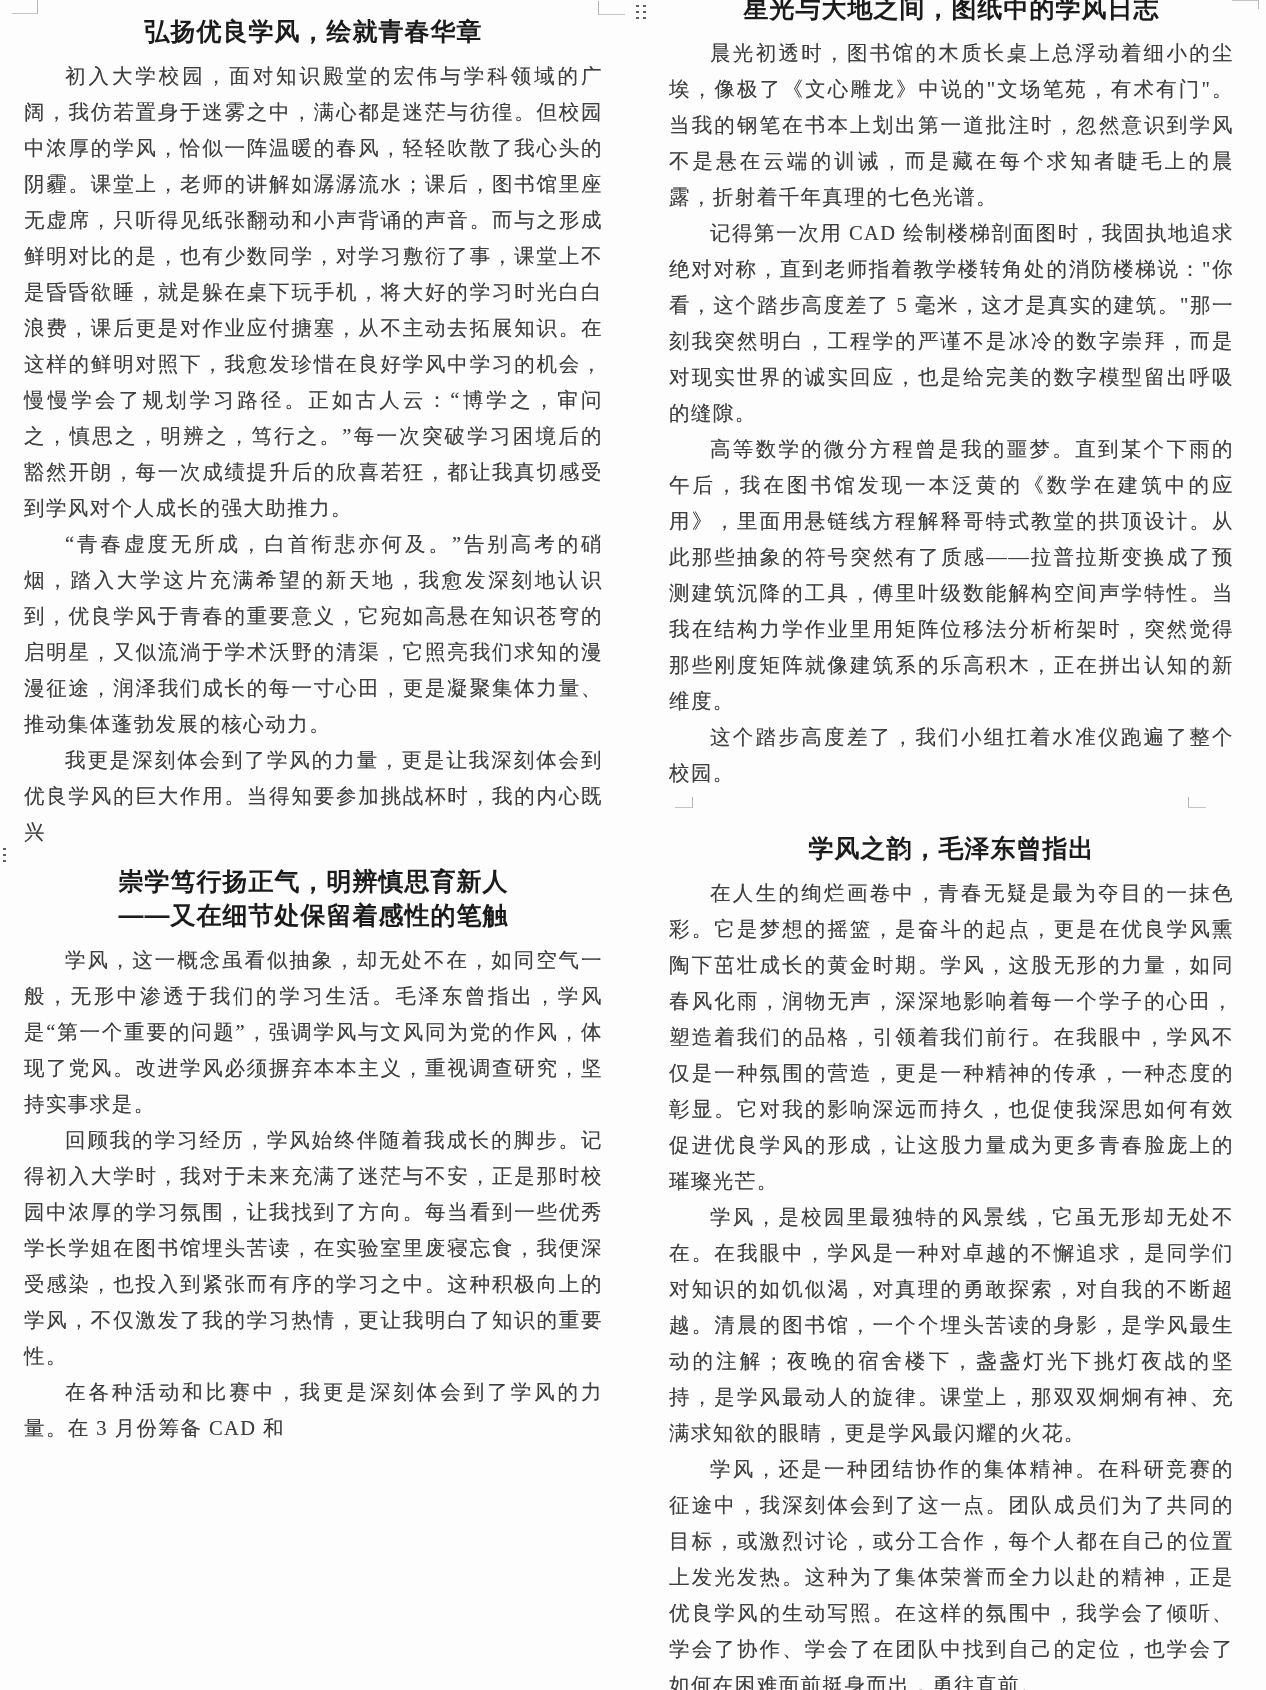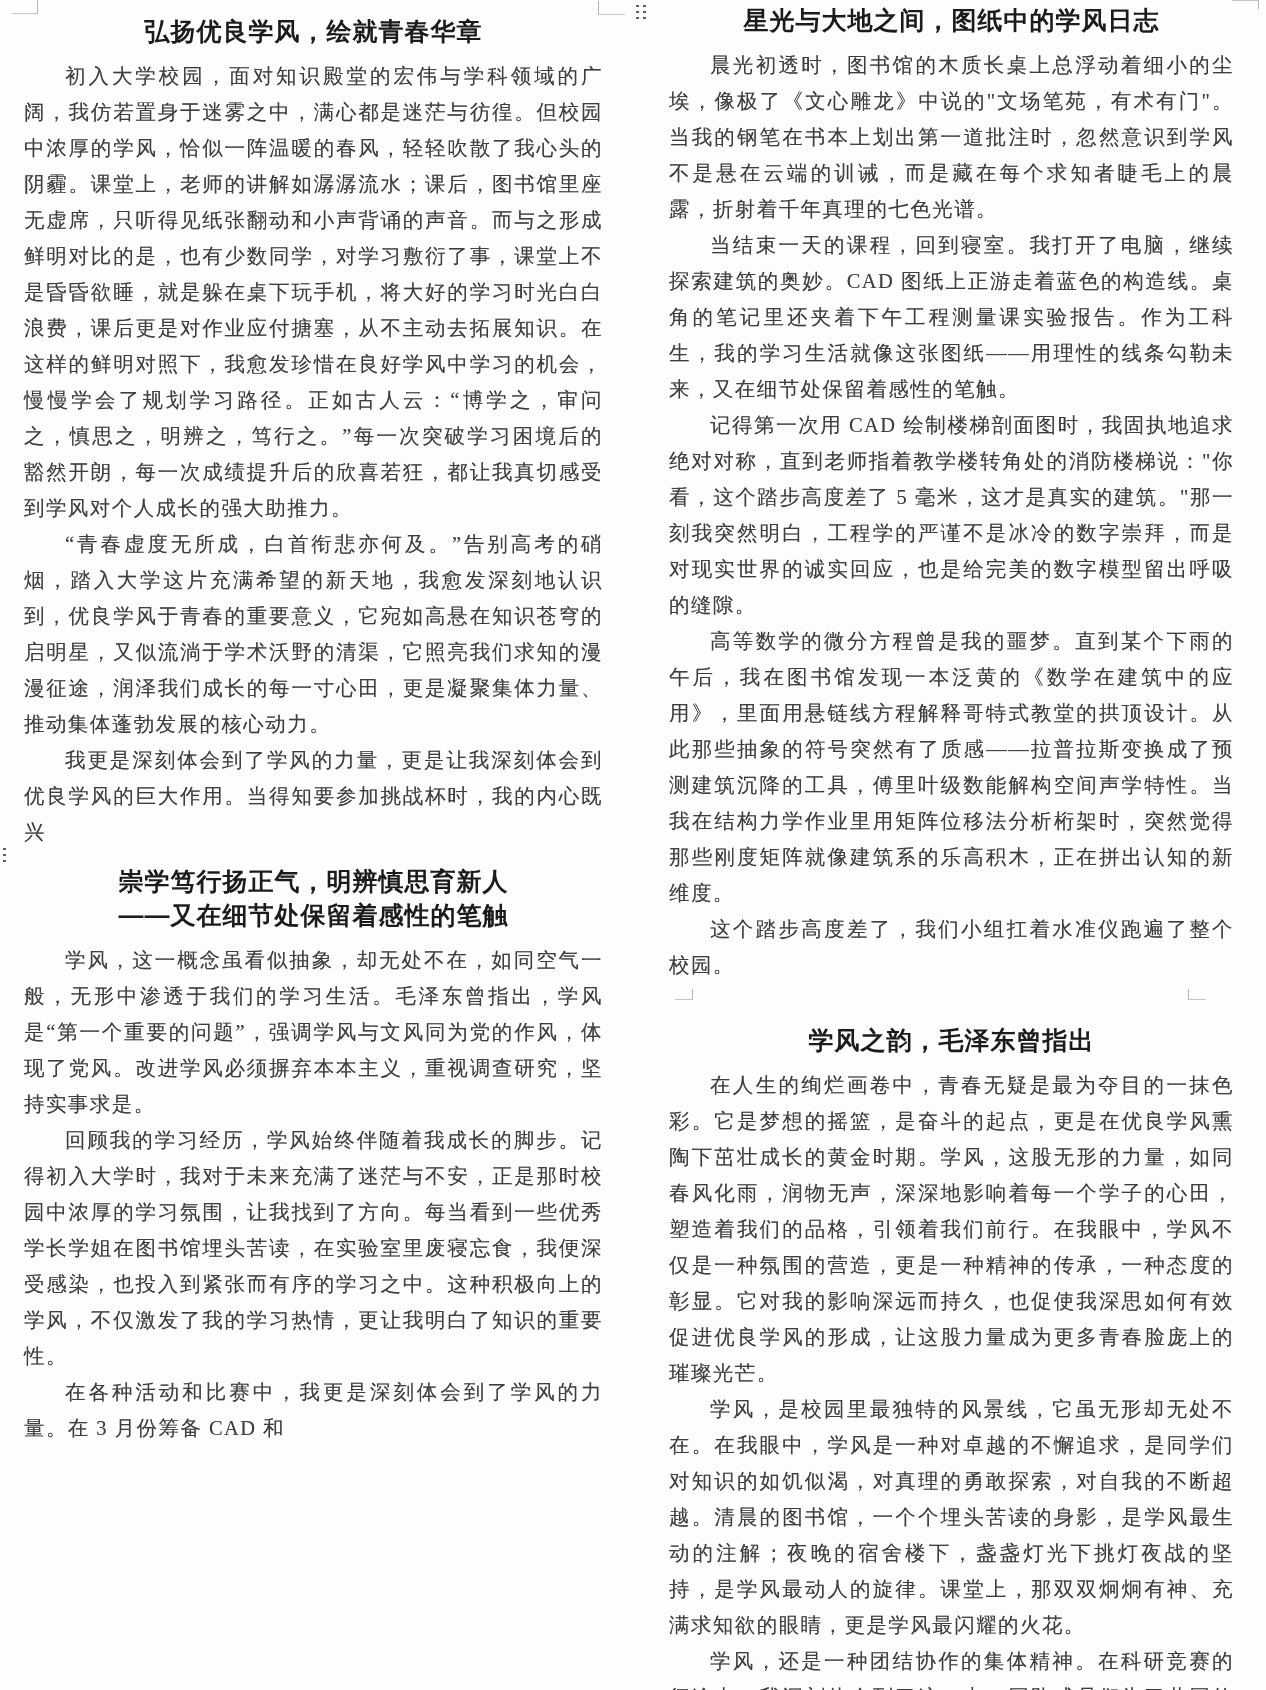--- a/index.html
+++ b/index.html
@@ -14,21 +14,21 @@
     display:flex;
     width:1266px;height:1690px;
   }
   .col{
     width:633px;
     box-sizing:border-box;
     overflow:hidden;
     background:#fdfdfd;
   }
   .col-left{padding:0 30px 0 24px;}
-  .col-right{padding:12px 32px 0 36px;}
+  .col-right{padding:0 32px 0 36px;}
   .essay{color:#3d3d3d;}
   .essay-title{
     text-align:center;
     font-weight:bold;
     color:#1b1b1b;
     font-size:25px;
     line-height:34px;
     margin:14px 0 10px 0;
     letter-spacing:0.04em;
     font-family:"Liberation Sans","DejaVu Sans",sans-serif;
@@ -97,21 +97,20 @@
       <p><span>在各种活动和比赛中，我更是深刻体会到了学风的力量。在 3 月份筹备 CAD 和 </span></p>
     </div>
 
   </div>
 
   <div class="col col-right">
 
     <div class="essay">
       <div class="essay-title clipped">星光与大地之间，图纸中的学风日志</div>
       <p>晨光初透时，图书馆的木质长桌上总浮动着细小的尘埃，像极了《文心雕龙》中说的"文场笔苑，有术有门"。当我的钢笔在书本上划出第一道批注时，忽然意识到学风不是悬在云端的训诫，而是藏在每个求知者睫毛上的晨露，折射着千年真理的七色光谱。</p>
-      <p>当结束一天的课程，回到寝室。我打开了电脑，继续探索建筑的奥妙。CAD 图纸上正游走着蓝色的构造线。桌角的笔记里还夹着下午工程测量课实验报告。作为工科生，我的学习生活就像这张图纸——用理性的线条勾勒未来，又在细节处保留着感性的笔触。</p>
       <p>记得第一次用 CAD 绘制楼梯剖面图时，我固执地追求绝对对称，直到老师指着教学楼转角处的消防楼梯说："你看，这个踏步高度差了 5 毫米，这才是真实的建筑。"那一刻我突然明白，工程学的严谨不是冰冷的数字崇拜，而是对现实世界的诚实回应，也是给完美的数字模型留出呼吸的缝隙。</p>
       <p>高等数学的微分方程曾是我的噩梦。直到某个下雨的午后，我在图书馆发现一本泛黄的《数学在建筑中的应用》，里面用悬链线方程解释哥特式教堂的拱顶设计。从此那些抽象的符号突然有了质感——拉普拉斯变换成了预测建筑沉降的工具，傅里叶级数能解构空间声学特性。当我在结构力学作业里用矩阵位移法分析桁架时，突然觉得那些刚度矩阵就像建筑系的乐高积木，正在拼出认知的新维度。</p>
       <p>这个踏步高度差了，我们小组扛着水准仪跑遍了整个校园。</p>
     </div>
 
     <div class="page-divider">
       <span class="pd-corner pd-left"></span>
       <span class="pd-corner pd-right"></span>
     </div>
 

